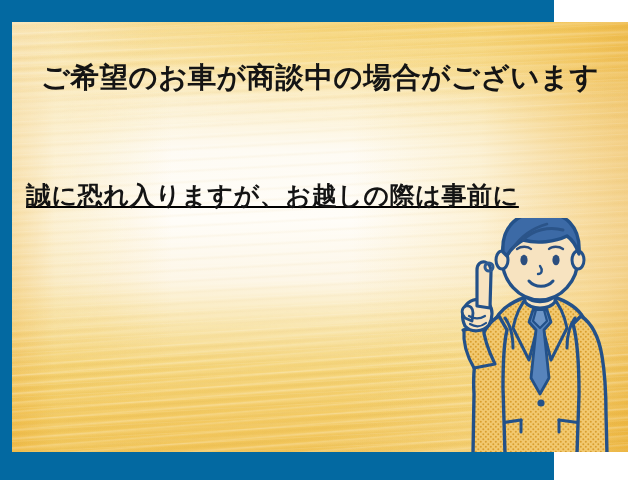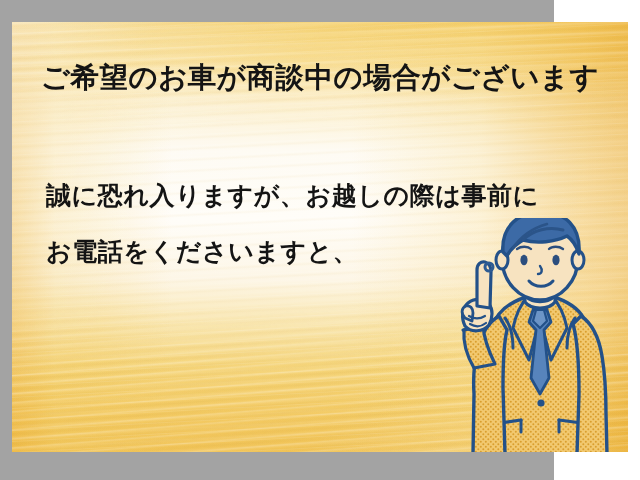--- a/index.html
+++ b/index.html
@@ -11,21 +11,21 @@
     width: 640px;
     height: 480px;
     overflow: hidden;
     font-family: "DejaVu Sans", "Liberation Sans", sans-serif;
   }
 
   .screen {
     position: relative;
     width: 554px;
     height: 480px;
-    background: #a3a3a3;
+    background: #0369a1;
   }
 
   
   .panel {
     position: absolute;
     left: 12px;
     top: 22px;
     width: 616px;
     height: 430px;
     overflow: hidden;
@@ -128,23 +128,24 @@
     font-size: 28.5px;
     line-height: 1;
     font-weight: 700;
     color: #141414;
     letter-spacing: 0.5px;
     white-space: nowrap;
   }
 
   .body-block {
     position: absolute;
-    left: 34px;
+    left: 14px;
     top: 146px;
     width: 570px;
+    text-decoration: underline;
   }
   .body-line {
     font-size: 25px;
     line-height: 56px;
     font-weight: 700;
     color: #141414;
     letter-spacing: 0.6px;
     white-space: nowrap;
   }
 
@@ -168,21 +169,20 @@
     <div class="panel-grad-h"></div>
     <div class="panel-sheen"></div>
     <div class="panel-streaks"></div>
     <div class="panel-streaks-top"></div>
     <div class="panel-streaks-low"></div>
 
     <div class="headline">ご希望のお車が商談中の場合がございます</div>
 
     <div class="body-block">
       <div class="body-line">誠に恐れ入りますが、お越しの際は事前に</div>
-      <div class="body-line">お電話をくださいますと、</div>
     </div>
 
     <div class="person" style="left:425px; top:196px;">
       <svg width="200" height="236" viewBox="0 0 200 236" xmlns="http://www.w3.org/2000/svg">
         <defs>
           <pattern id="suitdots" width="5" height="5" patternUnits="userSpaceOnUse">
             <rect width="5" height="5" fill="#F2C970"></rect>
             <circle cx="1.3" cy="1.3" r="1.0" fill="#D99E2E"></circle>
             <circle cx="3.8" cy="3.8" r="1.0" fill="#D99E2E"></circle>
           </pattern>

